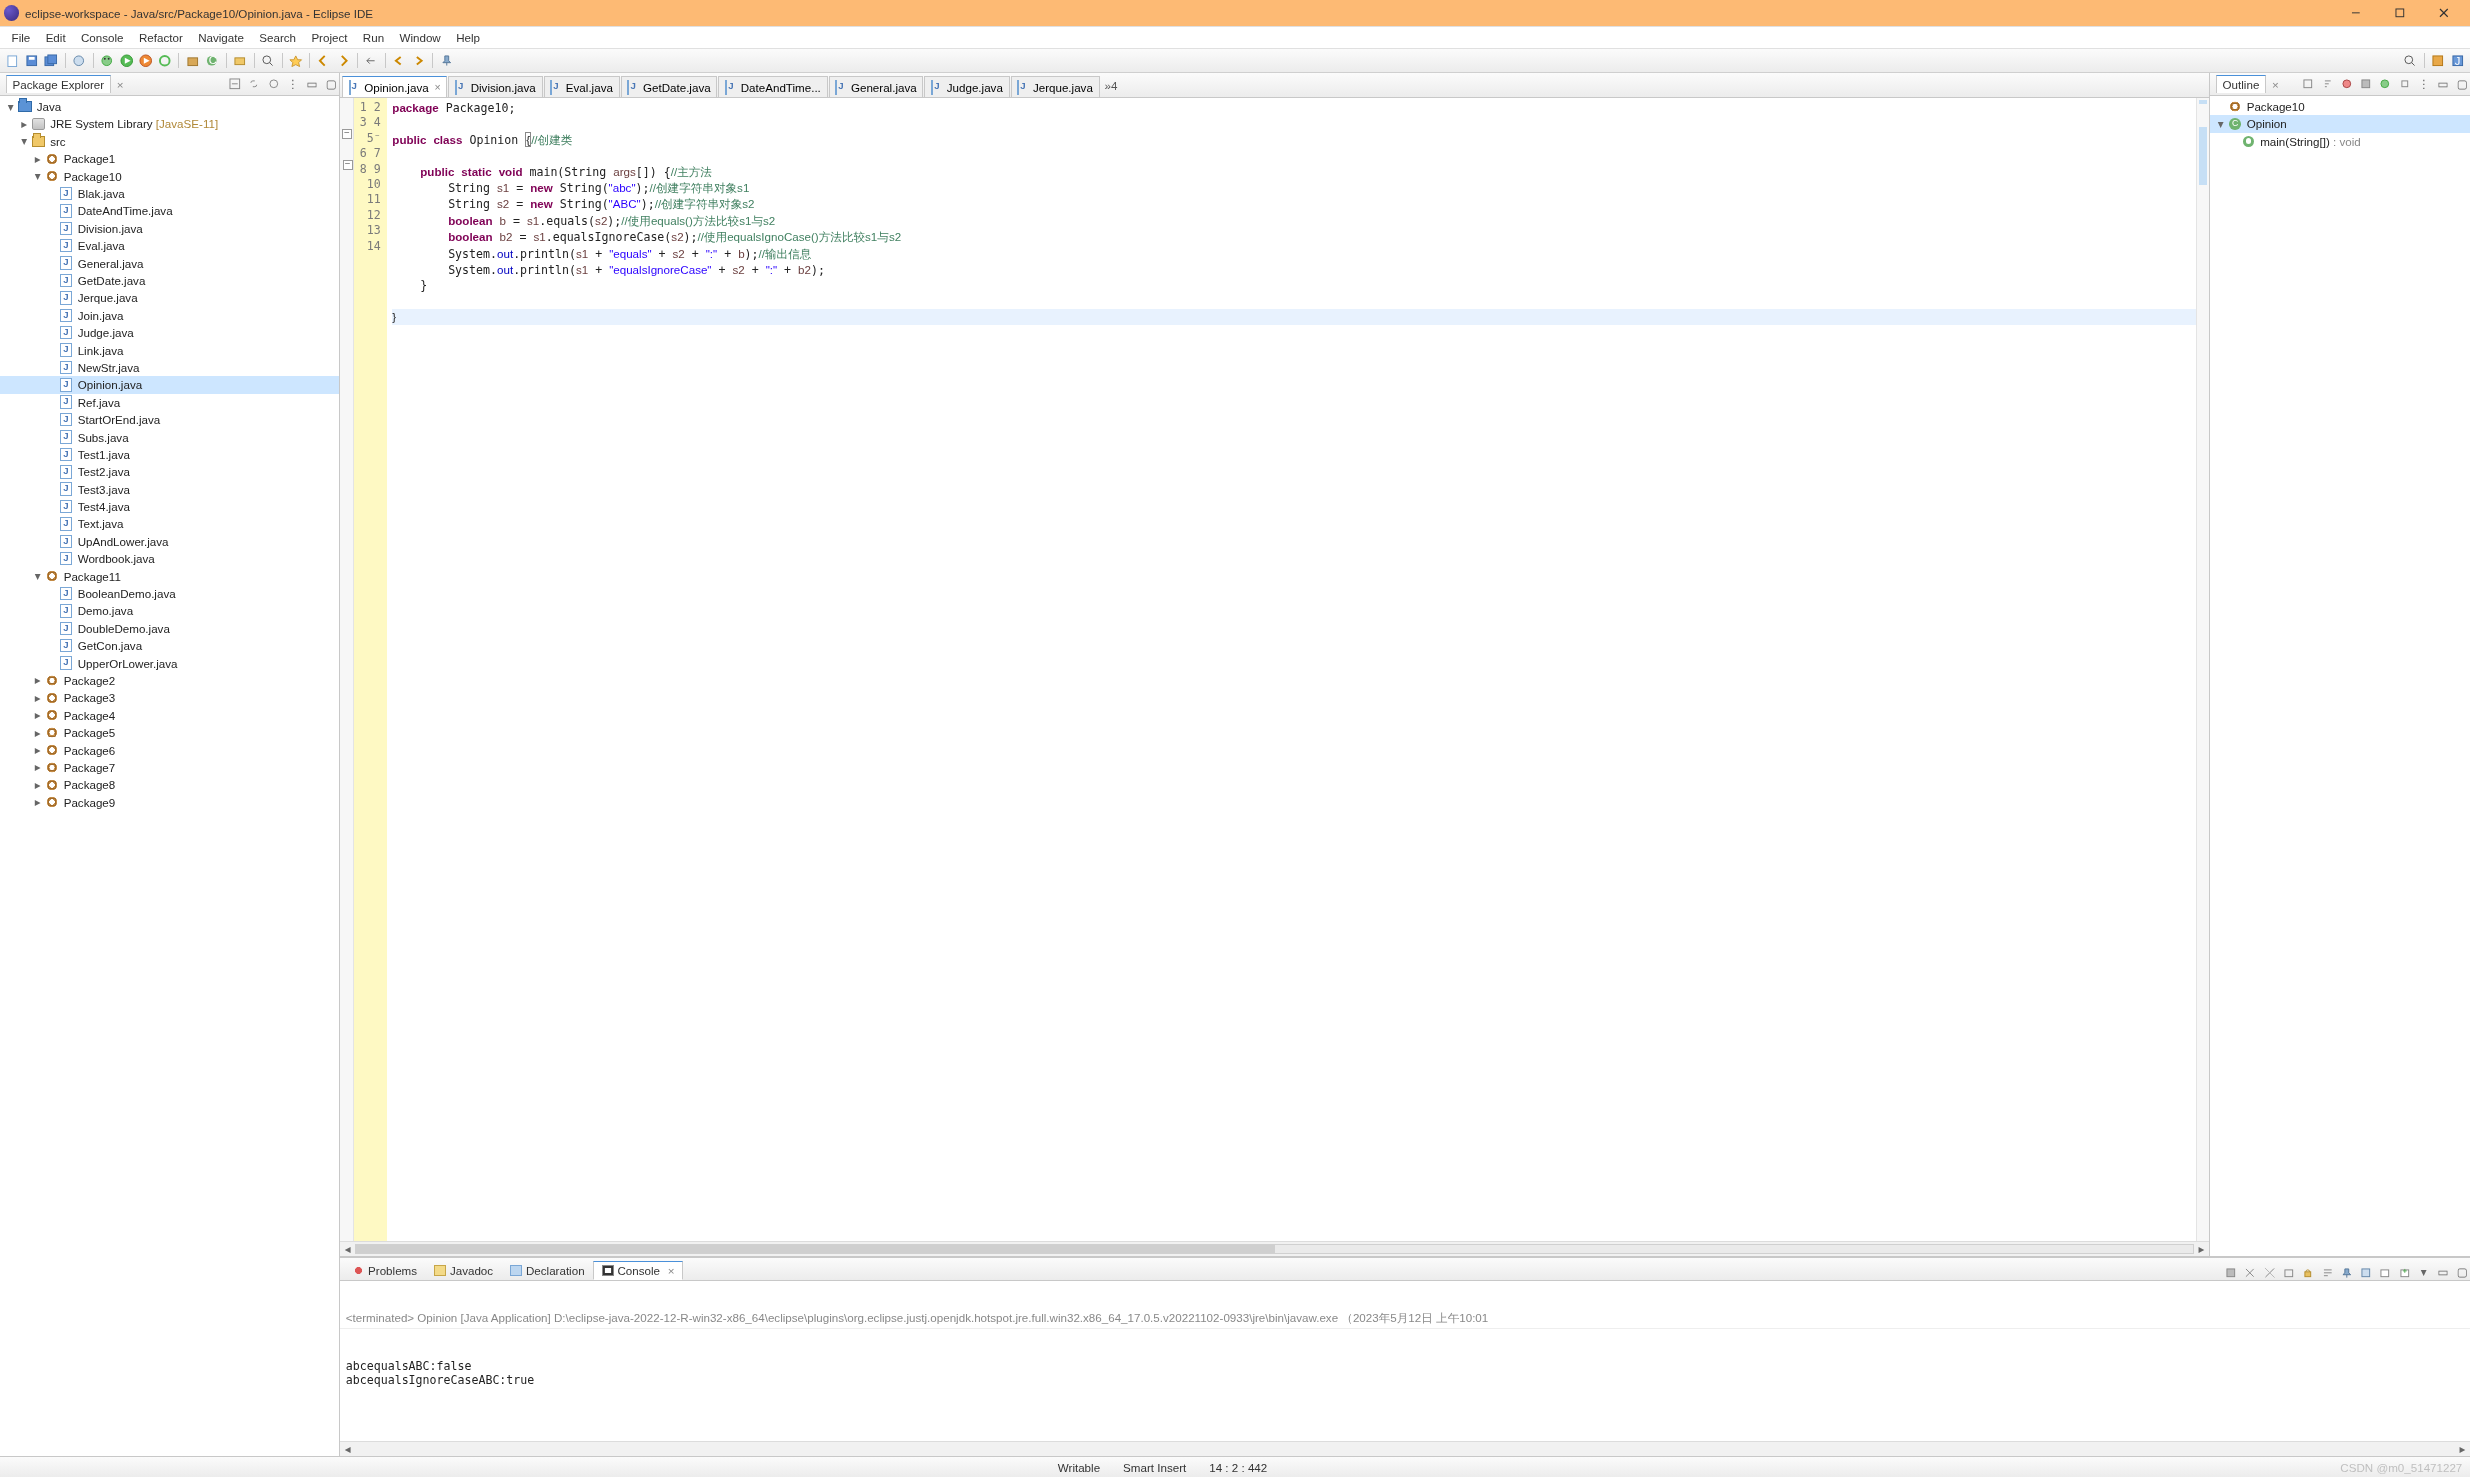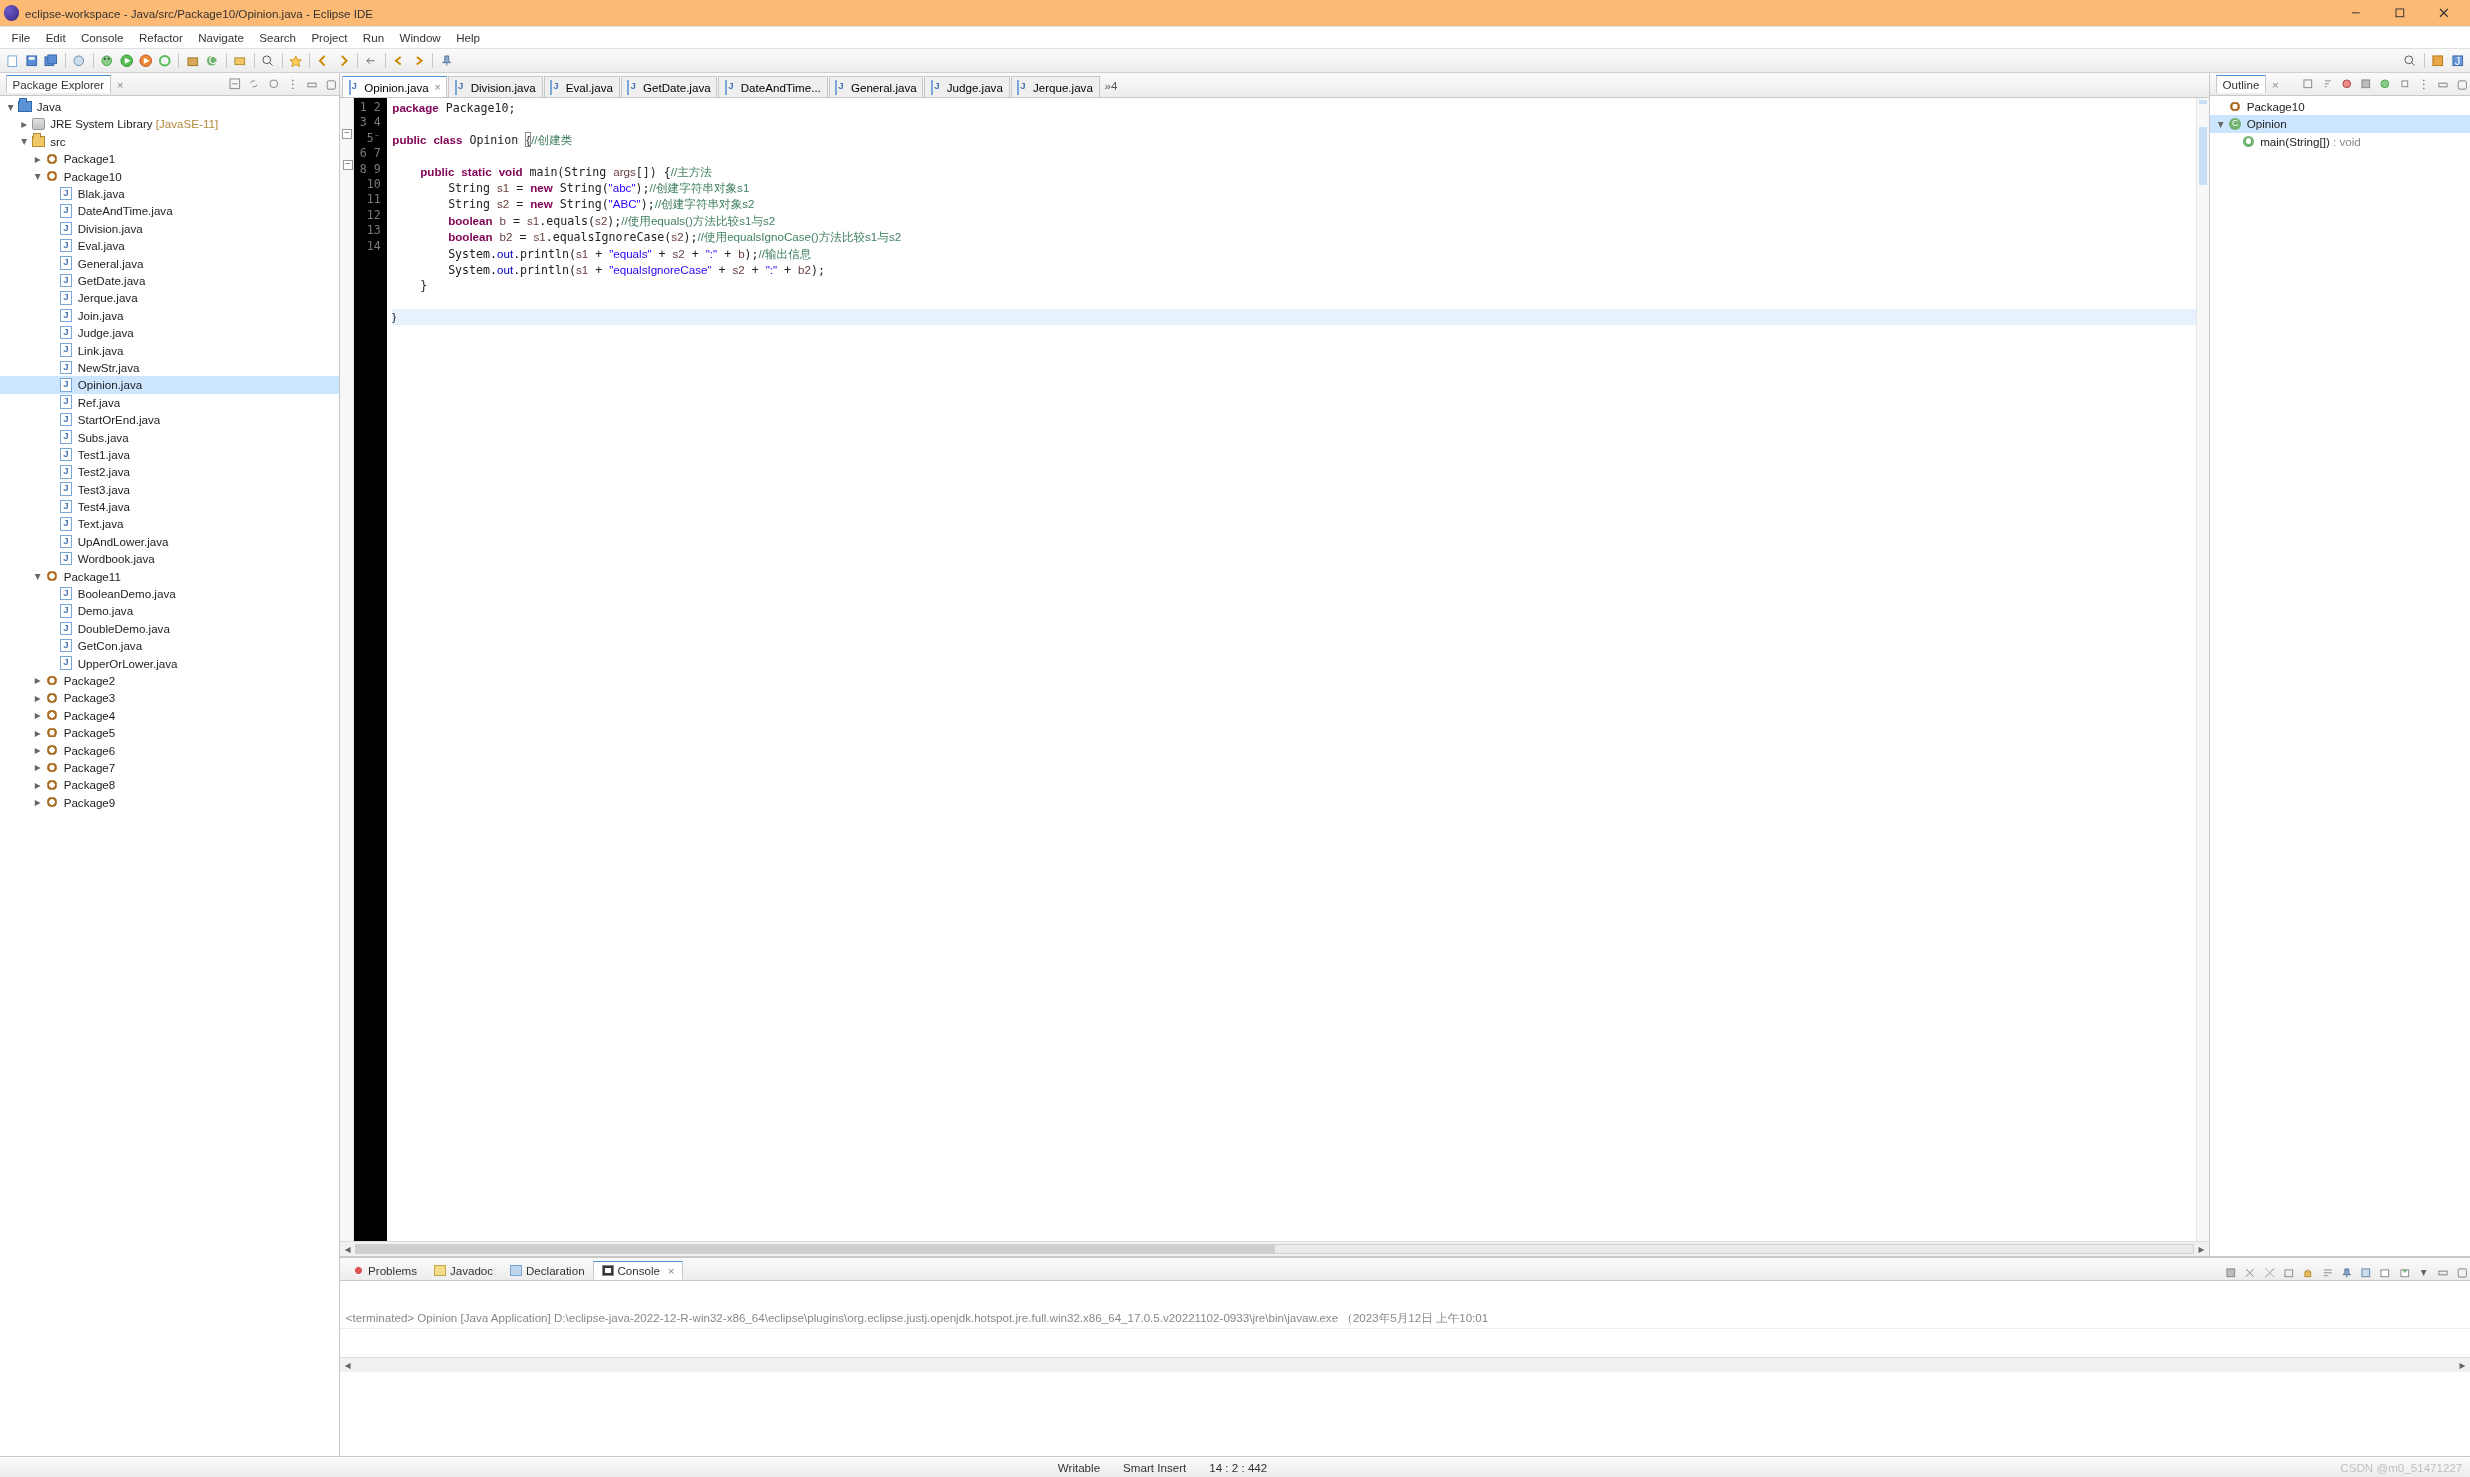--- a/index.html
+++ b/index.html
@@ -73,21 +73,21 @@
 .ed-tab .tab-close { color: #888; font-size: 10.6px; margin-left: 1.9px; }
 .ed-more { padding: 0 3.9px; color:#555; align-self:center; }
 
 .editor-body { flex: 1; display: flex; min-height: 0; background:#fff; position:relative; }
 .ruler { width: 13.5px; background: #f7f7f7; border-right: 1px solid #e4e4e4; position: relative; }
 .ruler .marker { position:absolute; left:1.9px; width:9.7px; height:9.7px; }
 .marker.collapse { background:#fff;border:1px solid #9a9a9a; }
 .marker.collapse::after{content:"−";position:absolute;top:-2.9px;left:1px;color:#666;font-size:9.7px}
 .marker.override { background:radial-gradient(circle,#8ec78e 40%,transparent 42%);}
 
-.gutter { width: 33px; background: #000000; text-align: right; padding: 1.9px 5.8px 0 0; color: #7a7a7a; font-family: Consolas,monospace; font-size: 11.6px; line-height: 15.4px; }
+.gutter { width: 33px; background: #fef9c3; text-align: right; padding: 1.9px 5.8px 0 0; color: #7a7a7a; font-family: Consolas,monospace; font-size: 11.6px; line-height: 15.4px; }
 .code { flex: 1; padding: 1.9px 0 0 5.8px; font-family: Consolas,monospace; font-size: 11.6px; line-height: 15.4px; white-space: pre; overflow: auto; color:#222; }
 .code .kw{color:#7f0055;font-weight:bold}
 .code .str{color:#2a00ff}
 .code .cm{color:#3f7f5f}
 .code .fld{color:#0000c0}
 .code .arg{color:#6a3e3e}
 .code .hl{background:#e8f2fe;display:inline-block;width:100%}
 .code .box{border:1px solid #888;padding:0;margin:0}
 .overview { width: 13.5px; background: #f7f7f7; border-left: 1px solid #e4e4e4; position:relative; }
 .overview .ov-mark{position:absolute;left:2.9px;width:7.7px;height:3.9px;background:#c6dff5}
@@ -896,20 +896,22 @@
               <svg width="11.6" height="11.6" viewBox="0 0 12 12">
                 <rect x="2" y="3" width="8" height="7" fill="#fff" stroke="#888"></rect>
                 <path d="M6 2 V6 M4 4 H8" stroke="#5a5"></path>
               </svg>
             </span>
           <span class="btool">▾</span>
           <span class="btool">▭</span>
           <span class="btool">▢</span>
         </div>
         <div class="console-header">&lt;terminated&gt; Opinion [Java Application] D:\eclipse-java-2022-12-R-win32-x86_64\eclipse\plugins\org.eclipse.justj.openjdk.hotspot.jre.full.win32.x86_64_17.0.5.v20221102-0933\jre\bin\javaw.exe （2023年5月12日 上午10:01</div>
+        <div class="console-body" id="console-body">abcequalsABC:false
+abcequalsIgnoreCaseABC:true</div>
         <div class="console-hscroll">
           <div class="sb-btn">◂</div>
           <div class="sb-track"></div>
           <div class="sb-btn">▸</div>
         </div>
       </div>
 
     </div>
   </div>
 

